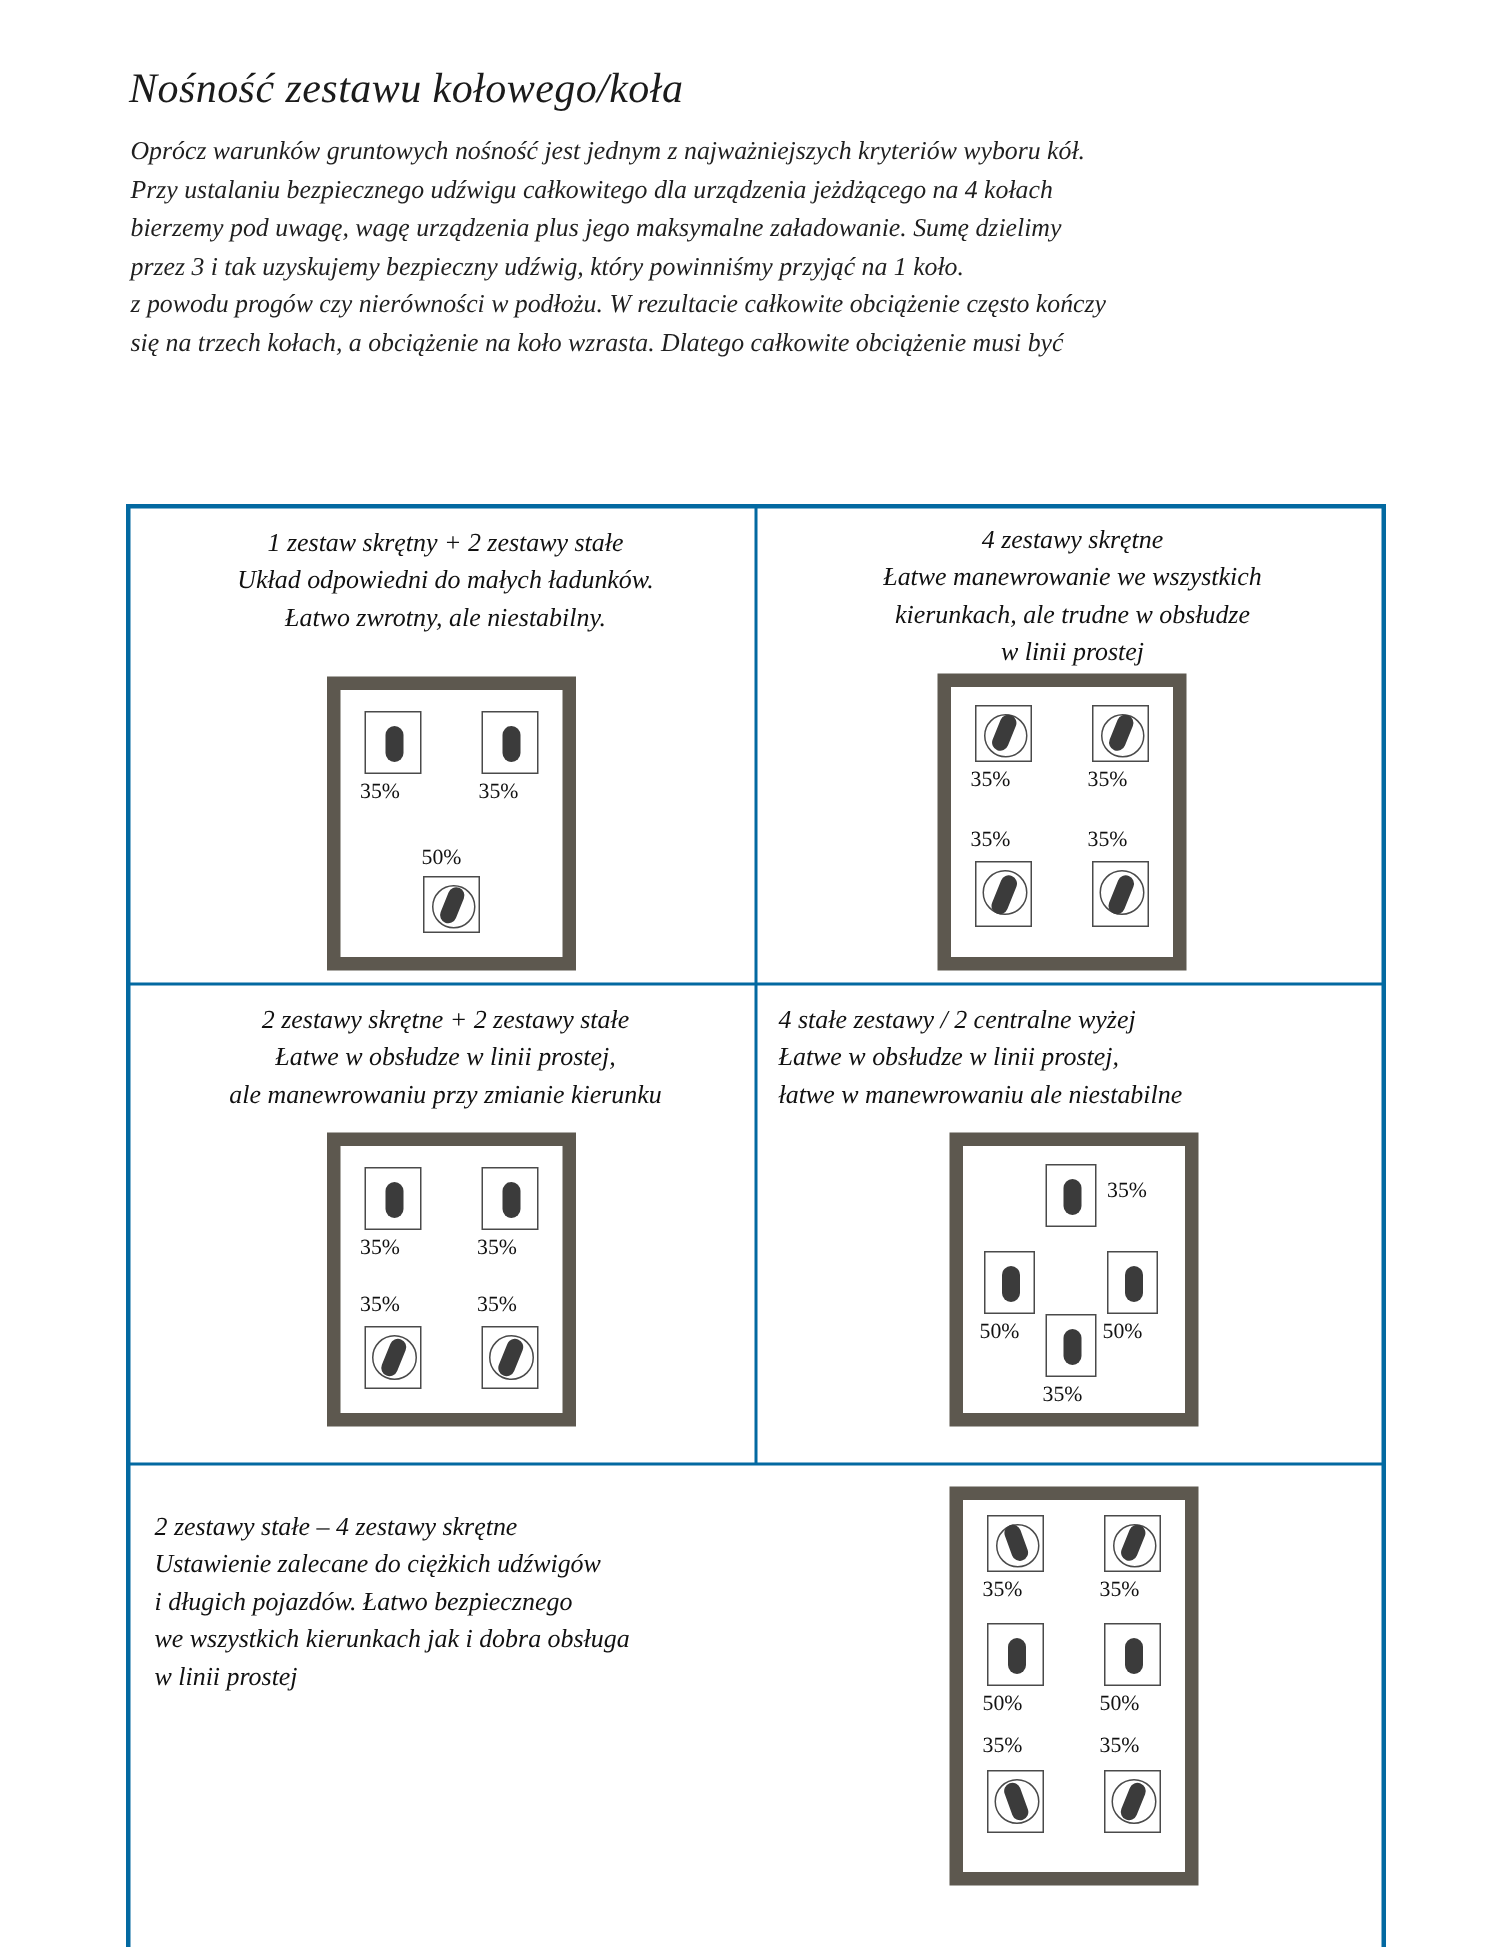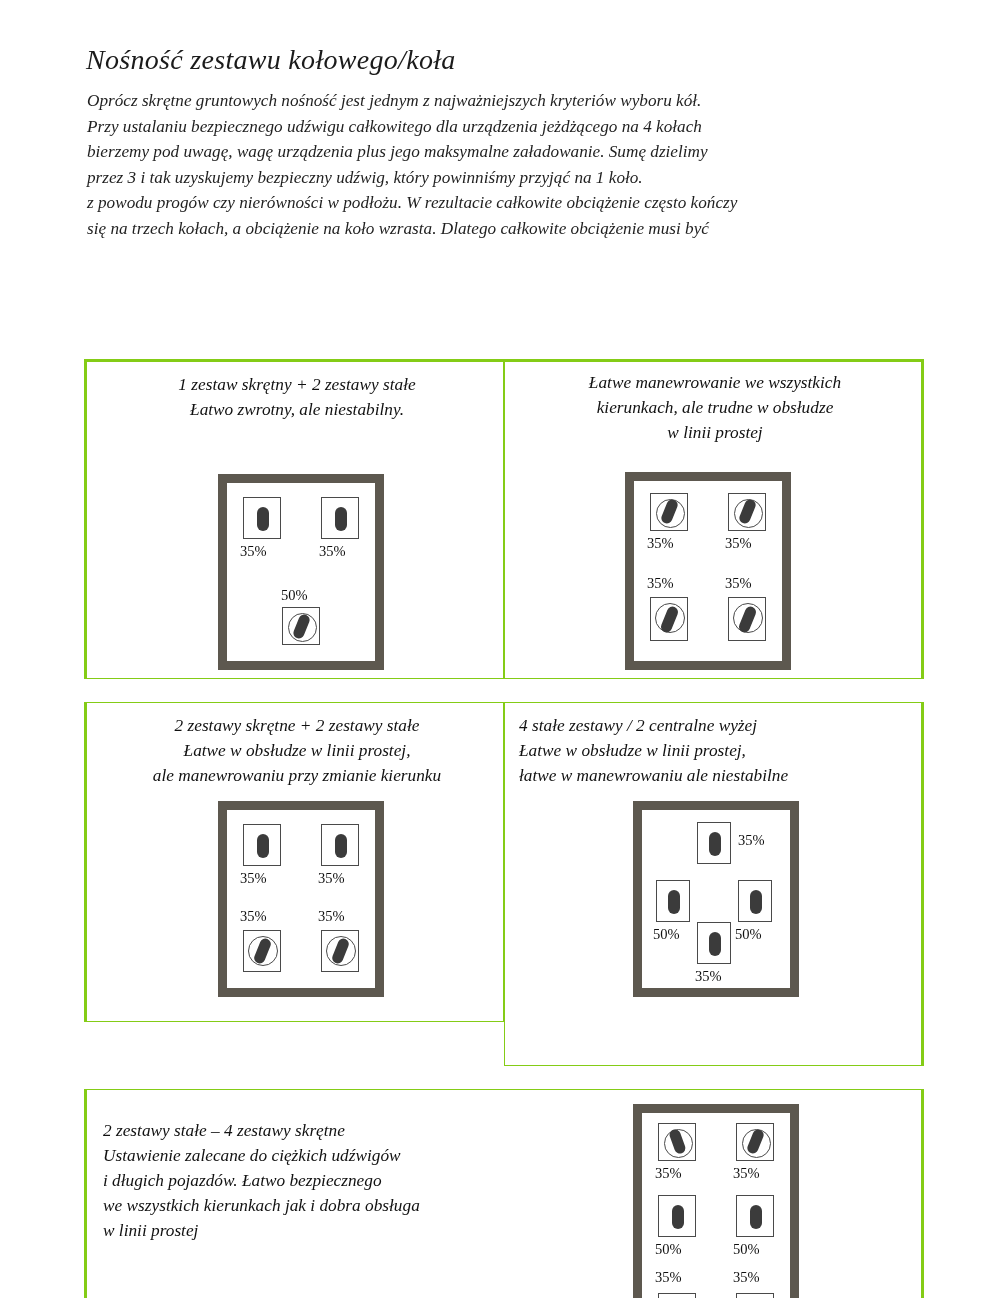--- a/index.html
+++ b/index.html
@@ -35,29 +35,28 @@
   }
   .intro p{margin:0;}
   
   .grid{
     position:absolute;
     left:80px;top:336px;
     width:840px;
   }
   .row{display:flex;}
   .cell{
-    border:3px solid #84cc16;
+    border:3px solid #0369a1;
     box-sizing:border-box;
     position:relative;
-    margin-top:23px;
   }
   .cell.tl{width:420px;height:320px;border-right-width:1.5px;border-bottom-width:1.5px;}
   .cell.tr{width:420px;height:320px;border-left-width:1.5px;border-bottom-width:1.5px;}
   .cell.ml{width:420px;height:320px;border-right-width:1.5px;border-top-width:1.5px;border-bottom-width:1.5px;}
-  .cell.mr{width:420px;height:364px;border-left-width:1.5px;border-top-width:1.5px;border-bottom-width:1.5px;}
+  .cell.mr{width:420px;height:320px;border-left-width:1.5px;border-top-width:1.5px;border-bottom-width:1.5px;}
   .cell.bottom{width:840px;height:371px;border-top-width:1.5px;}
 
   .caption{
     font-style:italic;
     font-size:17.3px;
     line-height:25px;
     color:#111;
   }
   .caption.center{text-align:center;}
   .caption.left{text-align:left;}
@@ -109,35 +108,36 @@
   }
 </style>
 </head>
 <body>
 
 <div class="page">
 
   <div class="title">Nośność zestawu kołowego/koła</div>
 
   <div class="intro">
-    <p>Oprócz skrętne gruntowych nośność jest jednym z najważniejszych kryteriów wyboru kół.</p>
+    <p>Oprócz warunków gruntowych nośność jest jednym z najważniejszych kryteriów wyboru kół.</p>
     <p>Przy ustalaniu bezpiecznego udźwigu całkowitego dla urządzenia jeżdżącego na 4 kołach</p>
     <p>bierzemy pod uwagę, wagę urządzenia plus jego maksymalne załadowanie. Sumę dzielimy</p>
     <p>przez 3 i tak uzyskujemy bezpieczny udźwig, który powinniśmy przyjąć na 1 koło.</p>
     <p>z powodu progów czy nierówności w podłożu. W rezultacie całkowite obciążenie często kończy</p>
     <p>się na trzech kołach, a obciążenie na koło wzrasta. Dlatego całkowite obciążenie musi być</p>
   </div>
 
   <div class="grid">
 
     <div class="row">
 
       <div class="cell tl">
         <div class="caption center cap-tl">
           <div>1 zestaw skrętny + 2 zestawy stałe</div>
+          <div>Układ odpowiedni do małych ładunków.</div>
           <div>Łatwo zwrotny, ale niestabilny.</div>
         </div>
 
         <div class="vehicle" style="left:131px;top:112px;width:148px;height:178px;">
 
           <div class="wheelbox" style="left:16px;top:14px;width:38px;height:42px;">
             <div class="wheel-fixed" style="left:13px;top:9px;width:12px;height:24px;"></div>
           </div>
           <div class="pct" style="left:13px;top:60px;">35%</div>
 
@@ -149,20 +149,21 @@
           <div class="pct" style="left:54px;top:104px;">50%</div>
           <div class="wheelbox" style="left:55px;top:124px;width:38px;height:38px;">
             <div class="swivel-circle" style="left:5px;top:5px;width:27px;height:27px;"></div>
             <div class="wheel-tilt" style="left:13px;top:6px;width:11px;height:25px;"></div>
           </div>
         </div>
       </div>
 
       <div class="cell tr">
         <div class="caption center cap-tr">
+          <div>4 zestawy skrętne</div>
           <div>Łatwe manewrowanie we wszystkich</div>
           <div>kierunkach, ale trudne w obsłudze</div>
           <div>w linii prostej</div>
         </div>
 
         <div class="vehicle" style="left:120px;top:110px;width:148px;height:180px;">
           <div class="wheelbox" style="left:16px;top:12px;width:38px;height:38px;">
             <div class="swivel-circle" style="left:5px;top:5px;width:27px;height:27px;"></div>
             <div class="wheel-tilt" style="left:13px;top:5px;width:11px;height:25px;"></div>
           </div>

